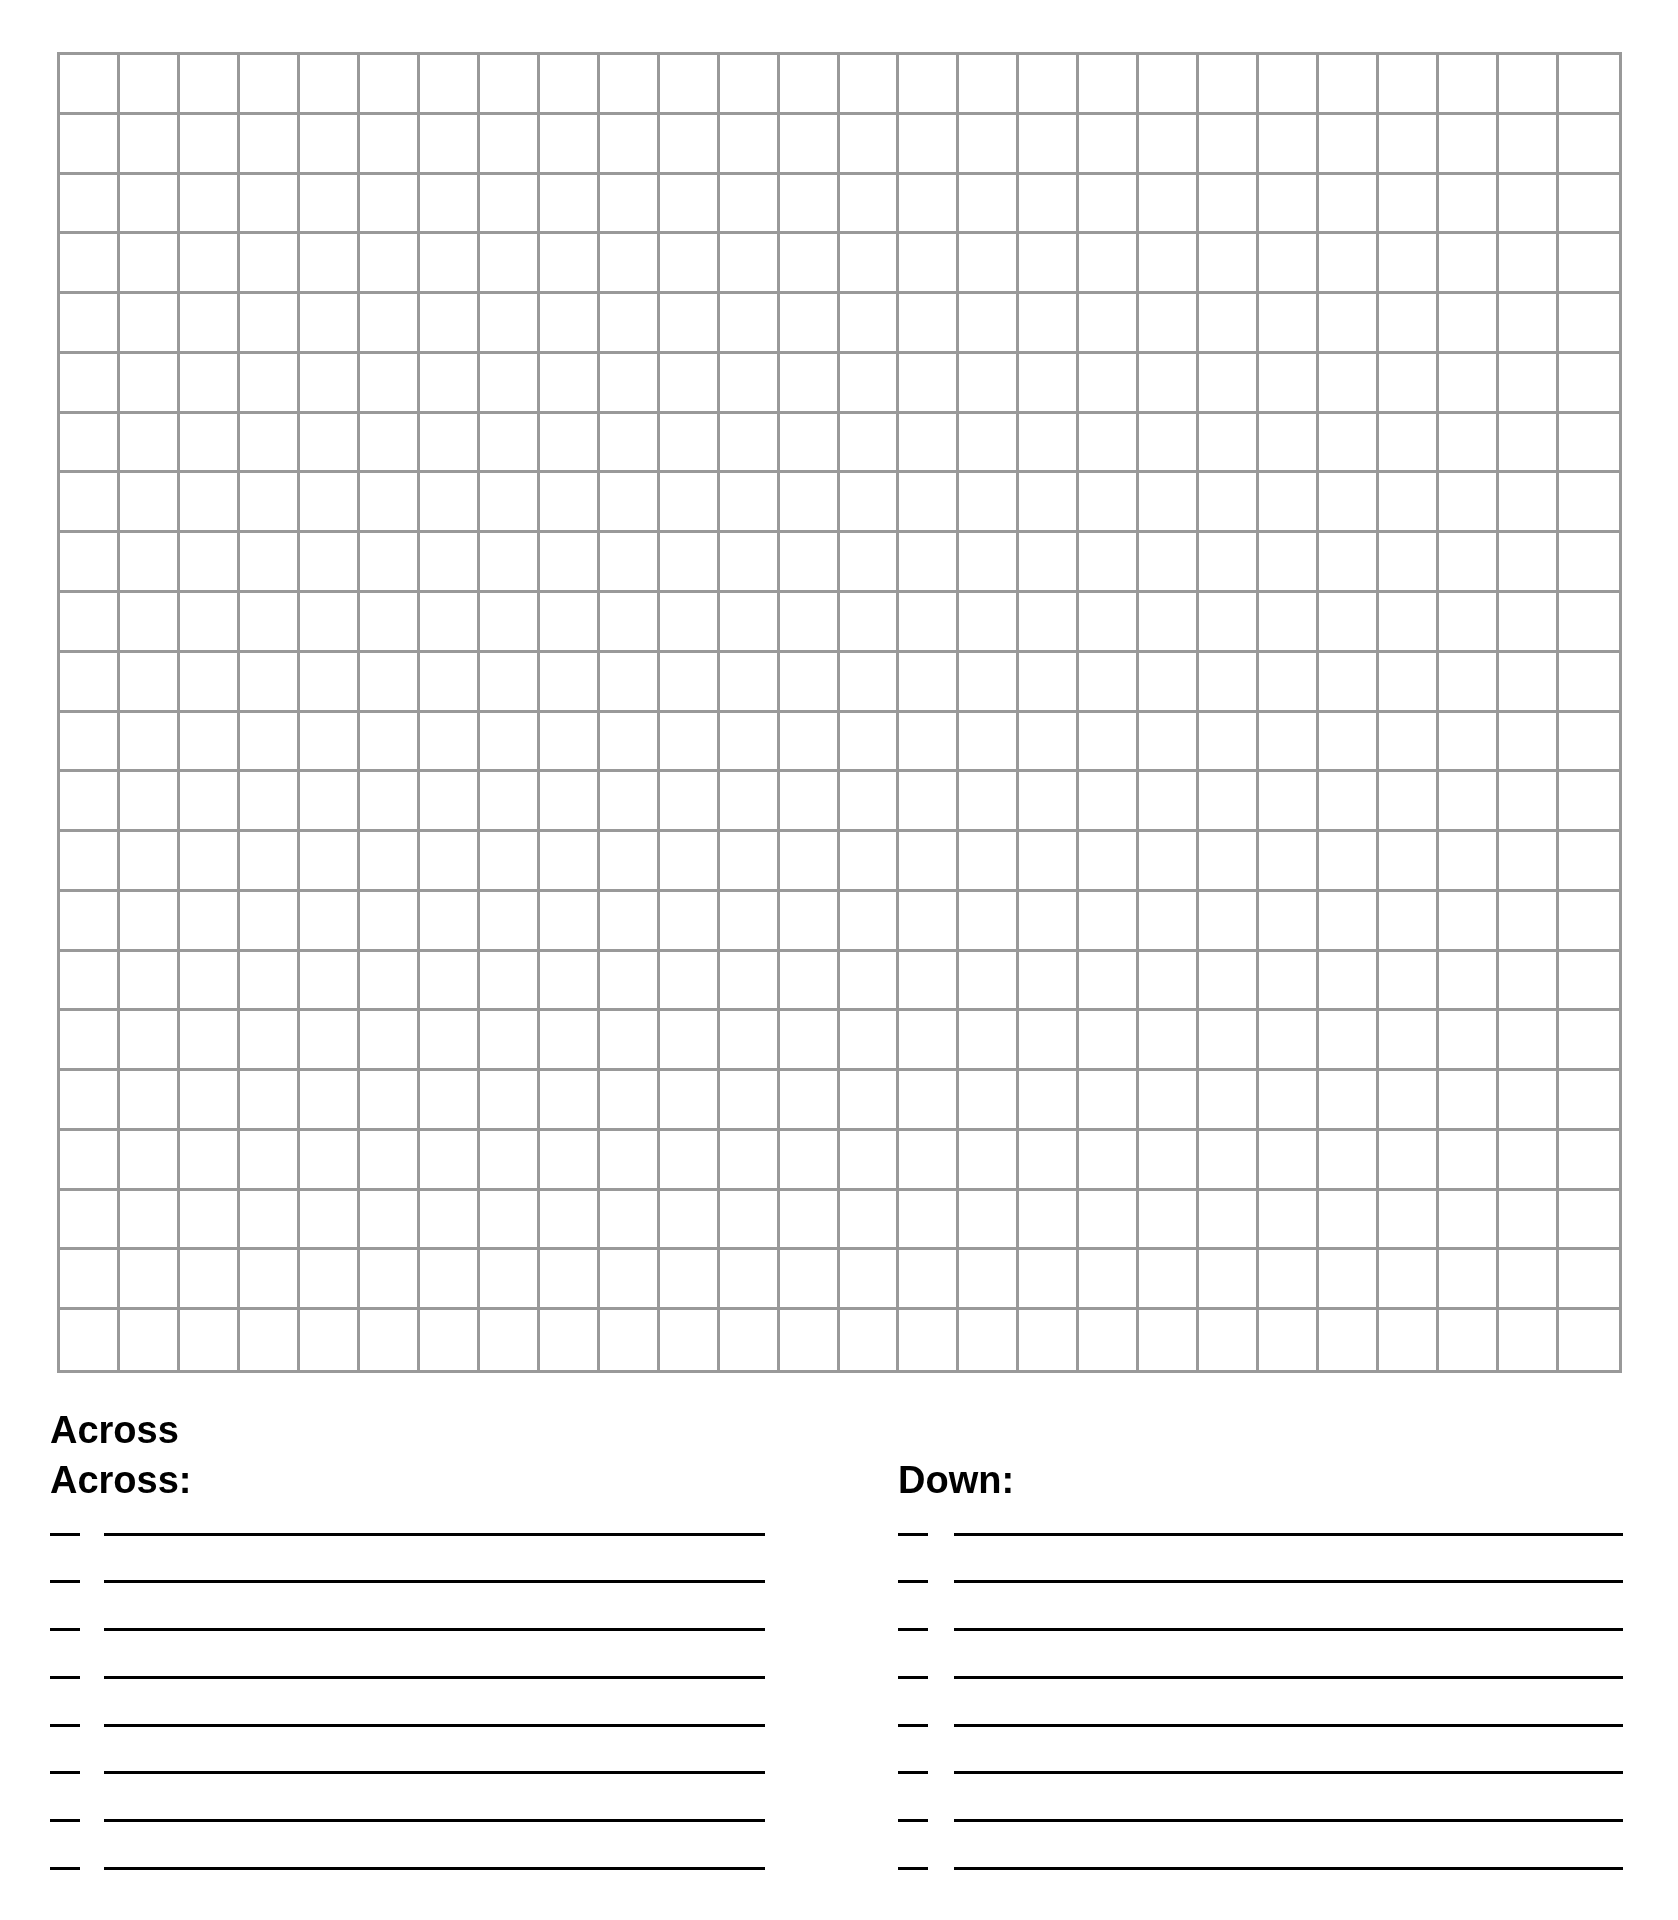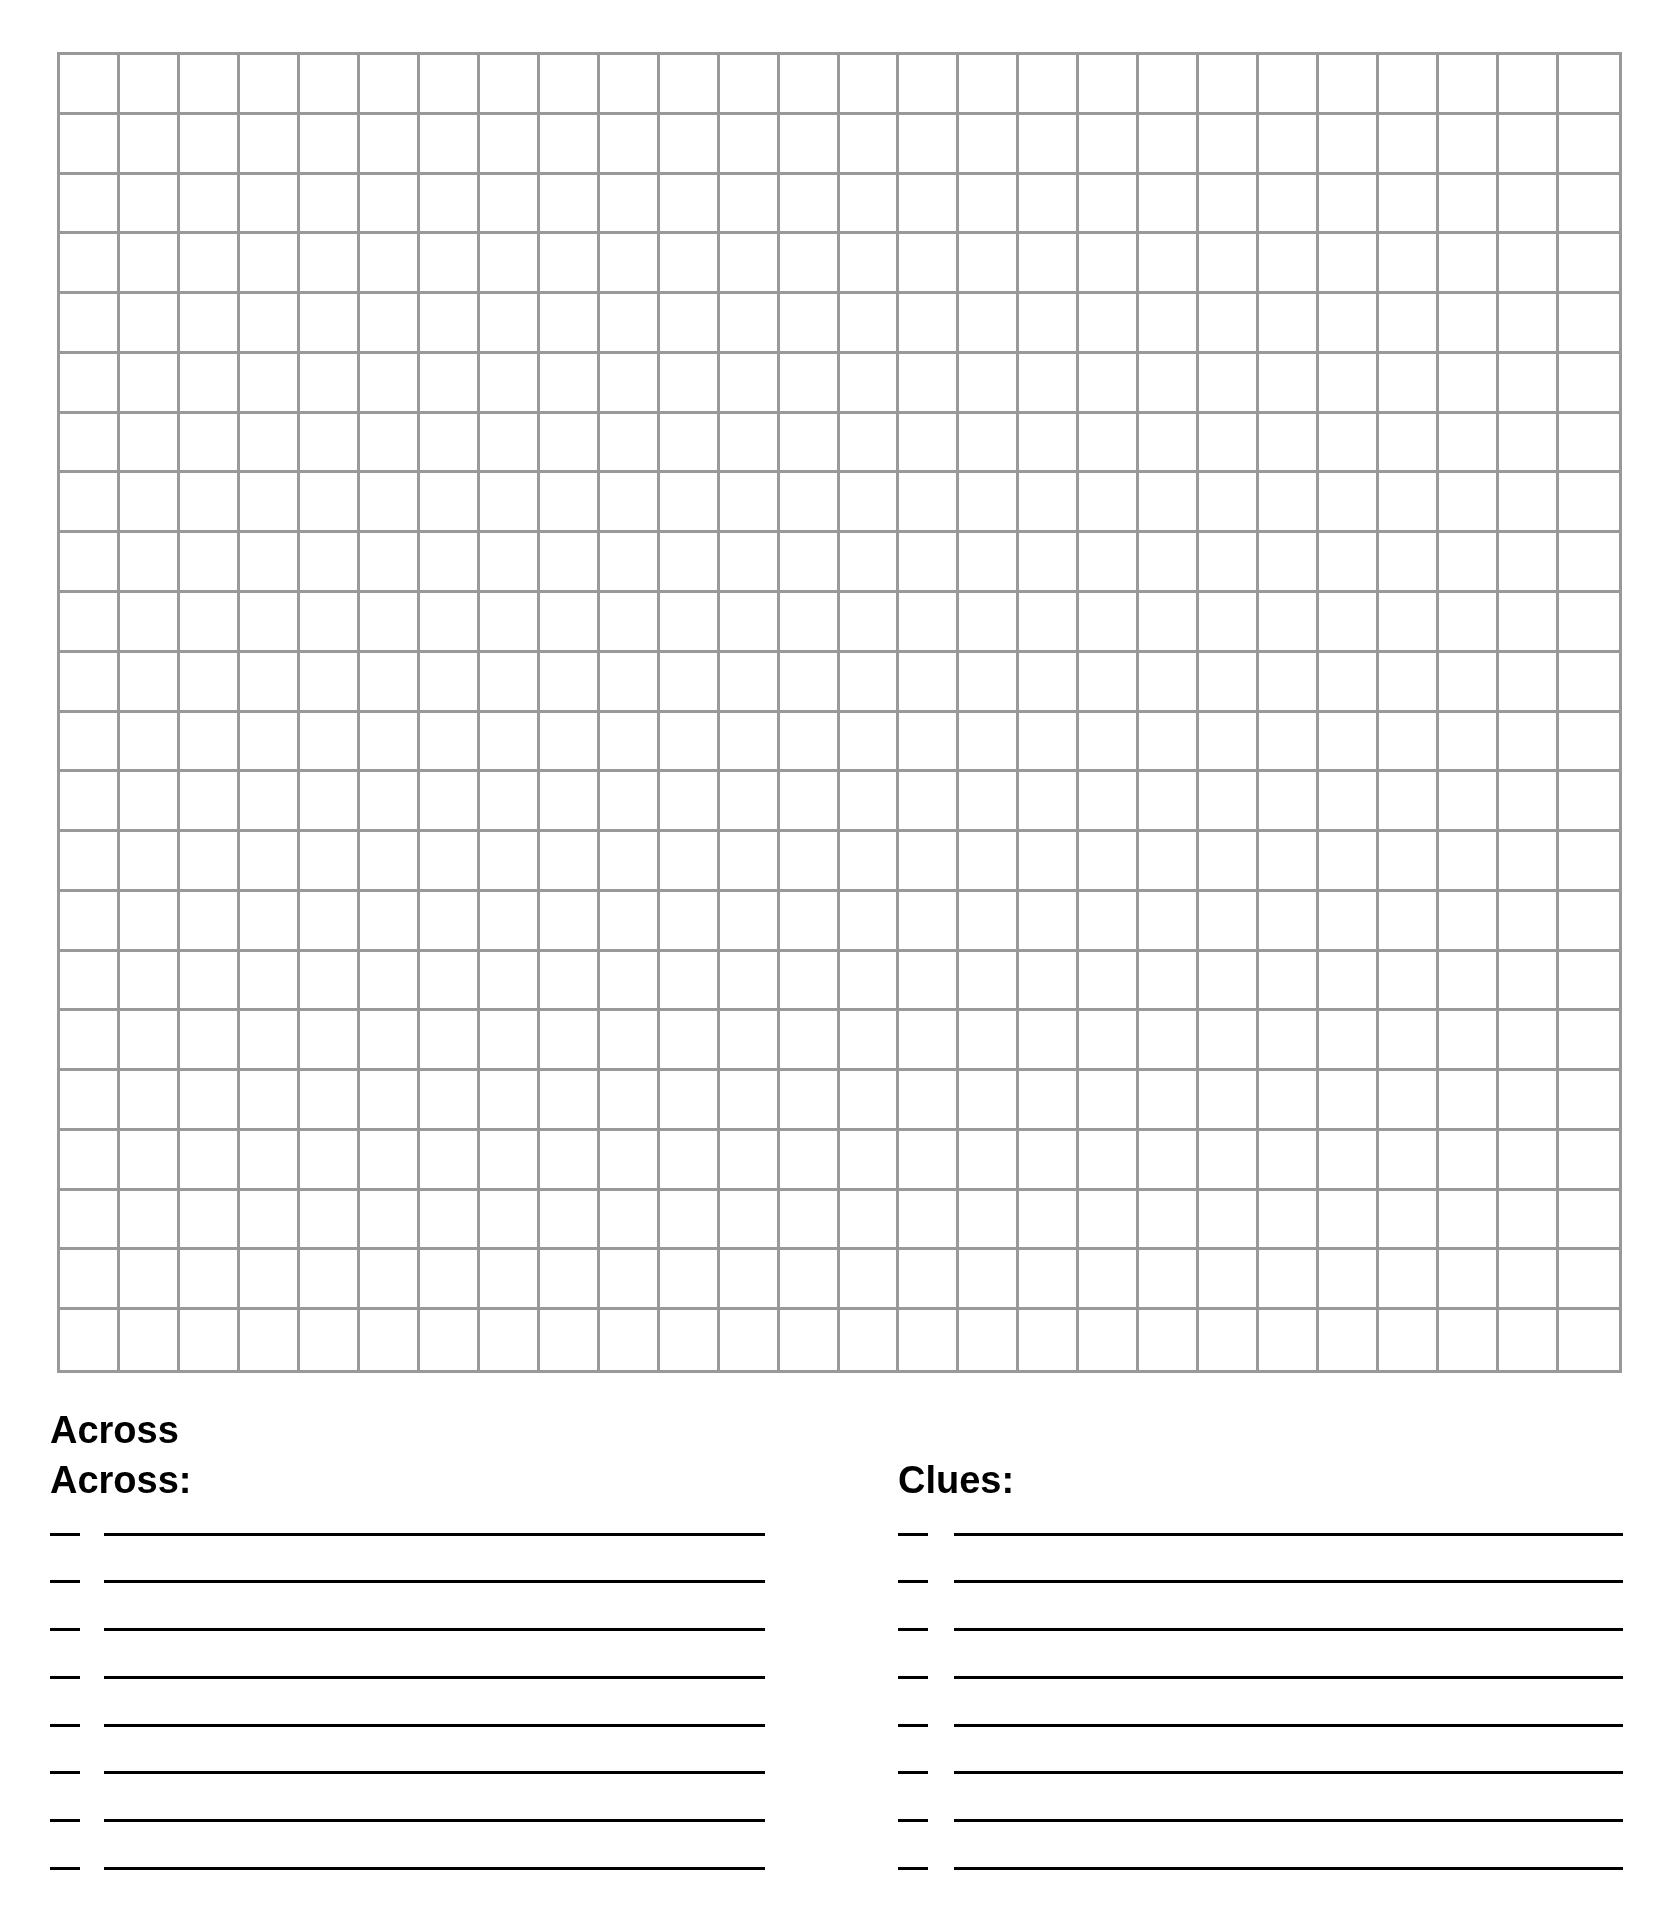--- a/index.html
+++ b/index.html
@@ -663,21 +663,21 @@
       <div class="cell last-row" style="border-color: rgb(153, 153, 153);"></div>
       <div class="cell last-row" style="border-color: rgb(153, 153, 153);"></div>
       <div class="cell last-row" style="border-color: rgb(153, 153, 153);"></div>
       <div class="cell last-col last-row" style="border-color: rgb(153, 153, 153);"></div>
     </div>
 
   <div class="clues-heading">Across</div>
 
   <div class="col-label across">Across:</div>
 
-  <div class="col-label down">Clues:</div>
+  <div class="col-label down">Down:</div>
 
   <div class="clue-col across" id="across-rows">
       <div class="clue-row">
         <span class="num-blank" style="background: rgb(0, 0, 0);"></span>
         <span class="clue-blank" style="background: rgb(0, 0, 0);"></span>
       </div>
       <div class="clue-row">
         <span class="num-blank" style="background: rgb(0, 0, 0);"></span>
         <span class="clue-blank" style="background: rgb(0, 0, 0);"></span>
       </div>

